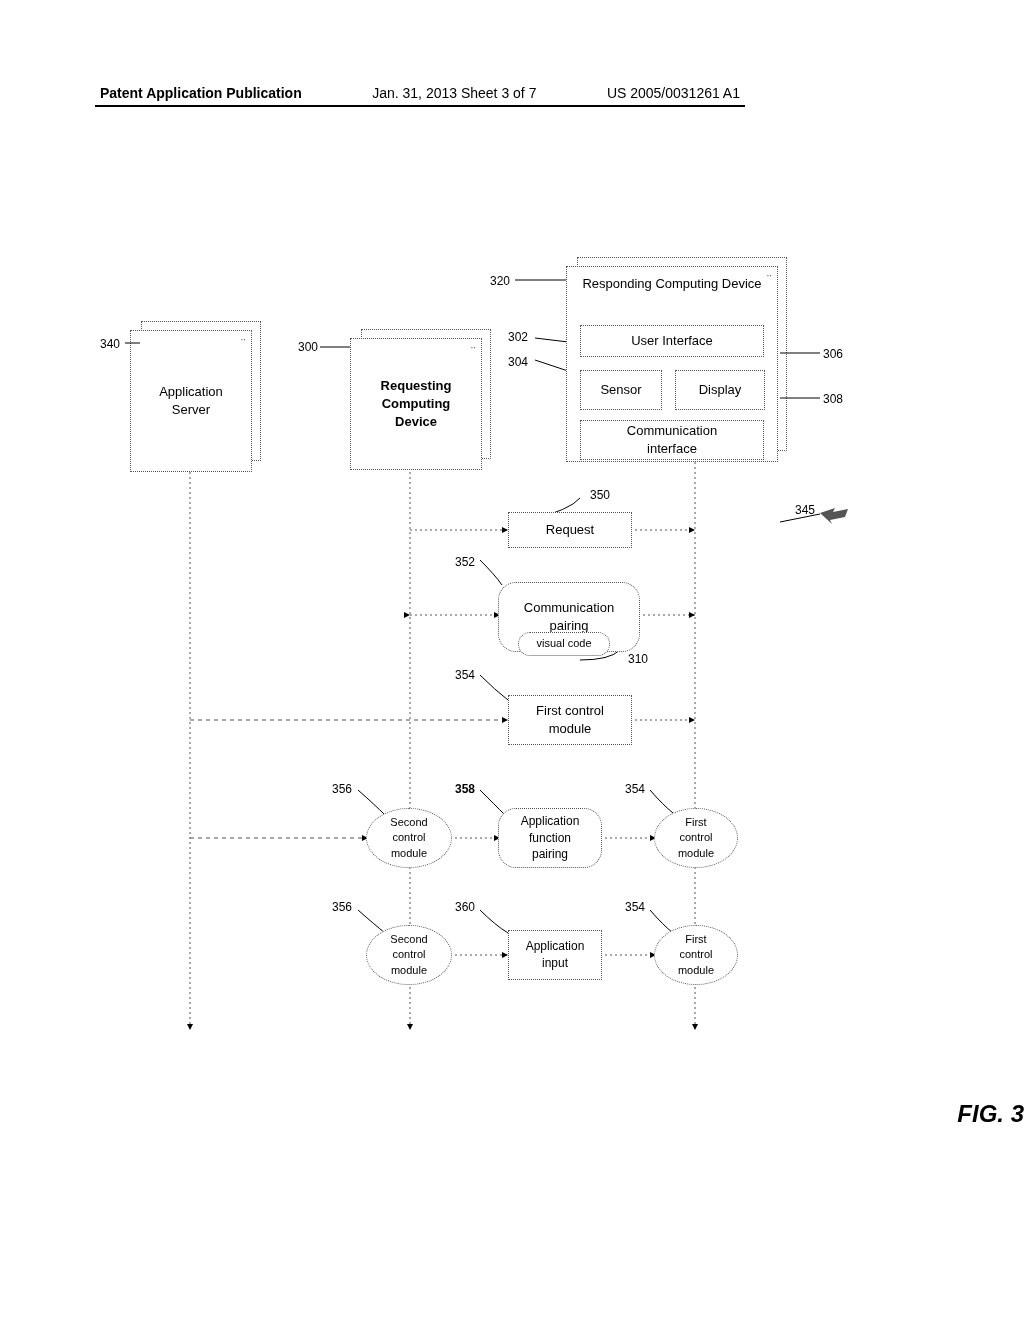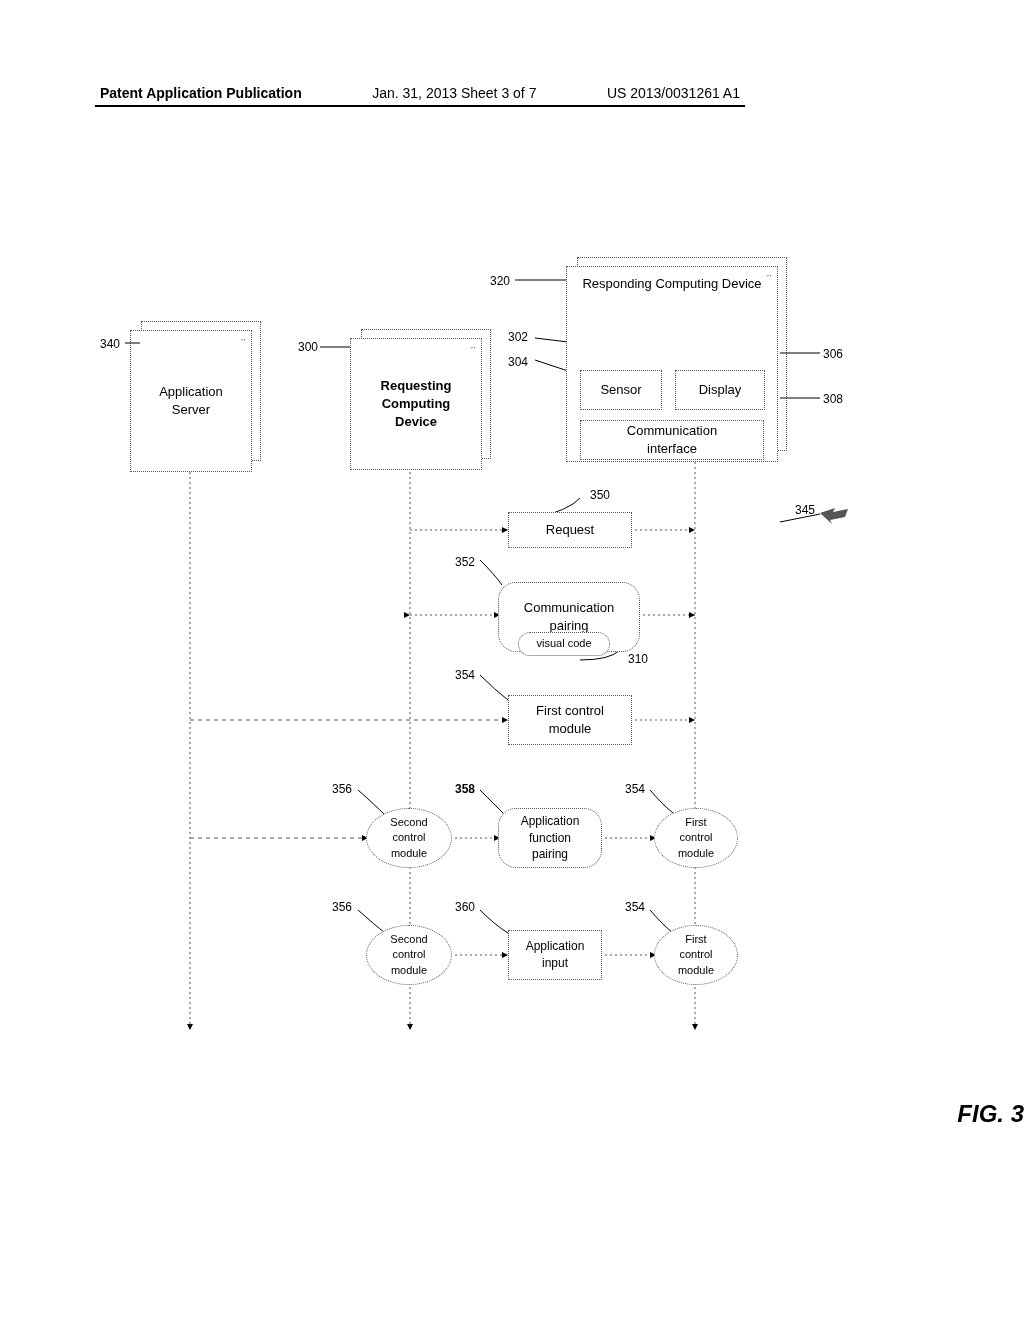--- a/index.html
+++ b/index.html
@@ -99,21 +99,21 @@
   }
 </style>
 </head>
 <body>
 
 <div class="page">
 
   <div class="header">
     <span class="left">Patent Application Publication</span>
     <span class="center">Jan. 31, 2013  Sheet 3 of 7</span>
-    <span class="right">US 2013/0031261 A1</span>
+    <span class="right">US 2005/0031261 A1</span>
   </div>
   <div class="header-line"></div>
 
   <div class="diagram">
 
     <div class="box stacked" style="top:100px; left:30px; width:120px; height:140px;">
       <span class="dots">··</span>
       <span style="white-space:pre-line;">Application
 Server</span>
     </div>
@@ -194,20 +194,23 @@
     </div>
     <div class="label" style="top:110px; left:198px;">300</div>
 
     <div class="box stacked" style="top:36px; left:466px; width:210px; height:194px;">
       <span class="dots">··</span>
       <span style="position:absolute; top:8px; left:0; right:0;">Responding Computing
 Device</span>
     </div>
     <div class="label" style="top:44px; left:390px;">320</div>
 
+    <div class="box" style="top:95px; left:480px; width:182px; height:30px;">
+      <span>User Interface</span>
+    </div>
     <div class="label" style="top:100px; left:408px;">302</div>
 
     <div class="box" style="top:140px; left:480px; width:80px; height:38px;">
       <span>Sensor</span>
     </div>
     <div class="label" style="top:125px; left:408px;">304</div>
 
     <div class="box" style="top:140px; left:575px; width:88px; height:38px;">
       <span>Display</span>
     </div>

